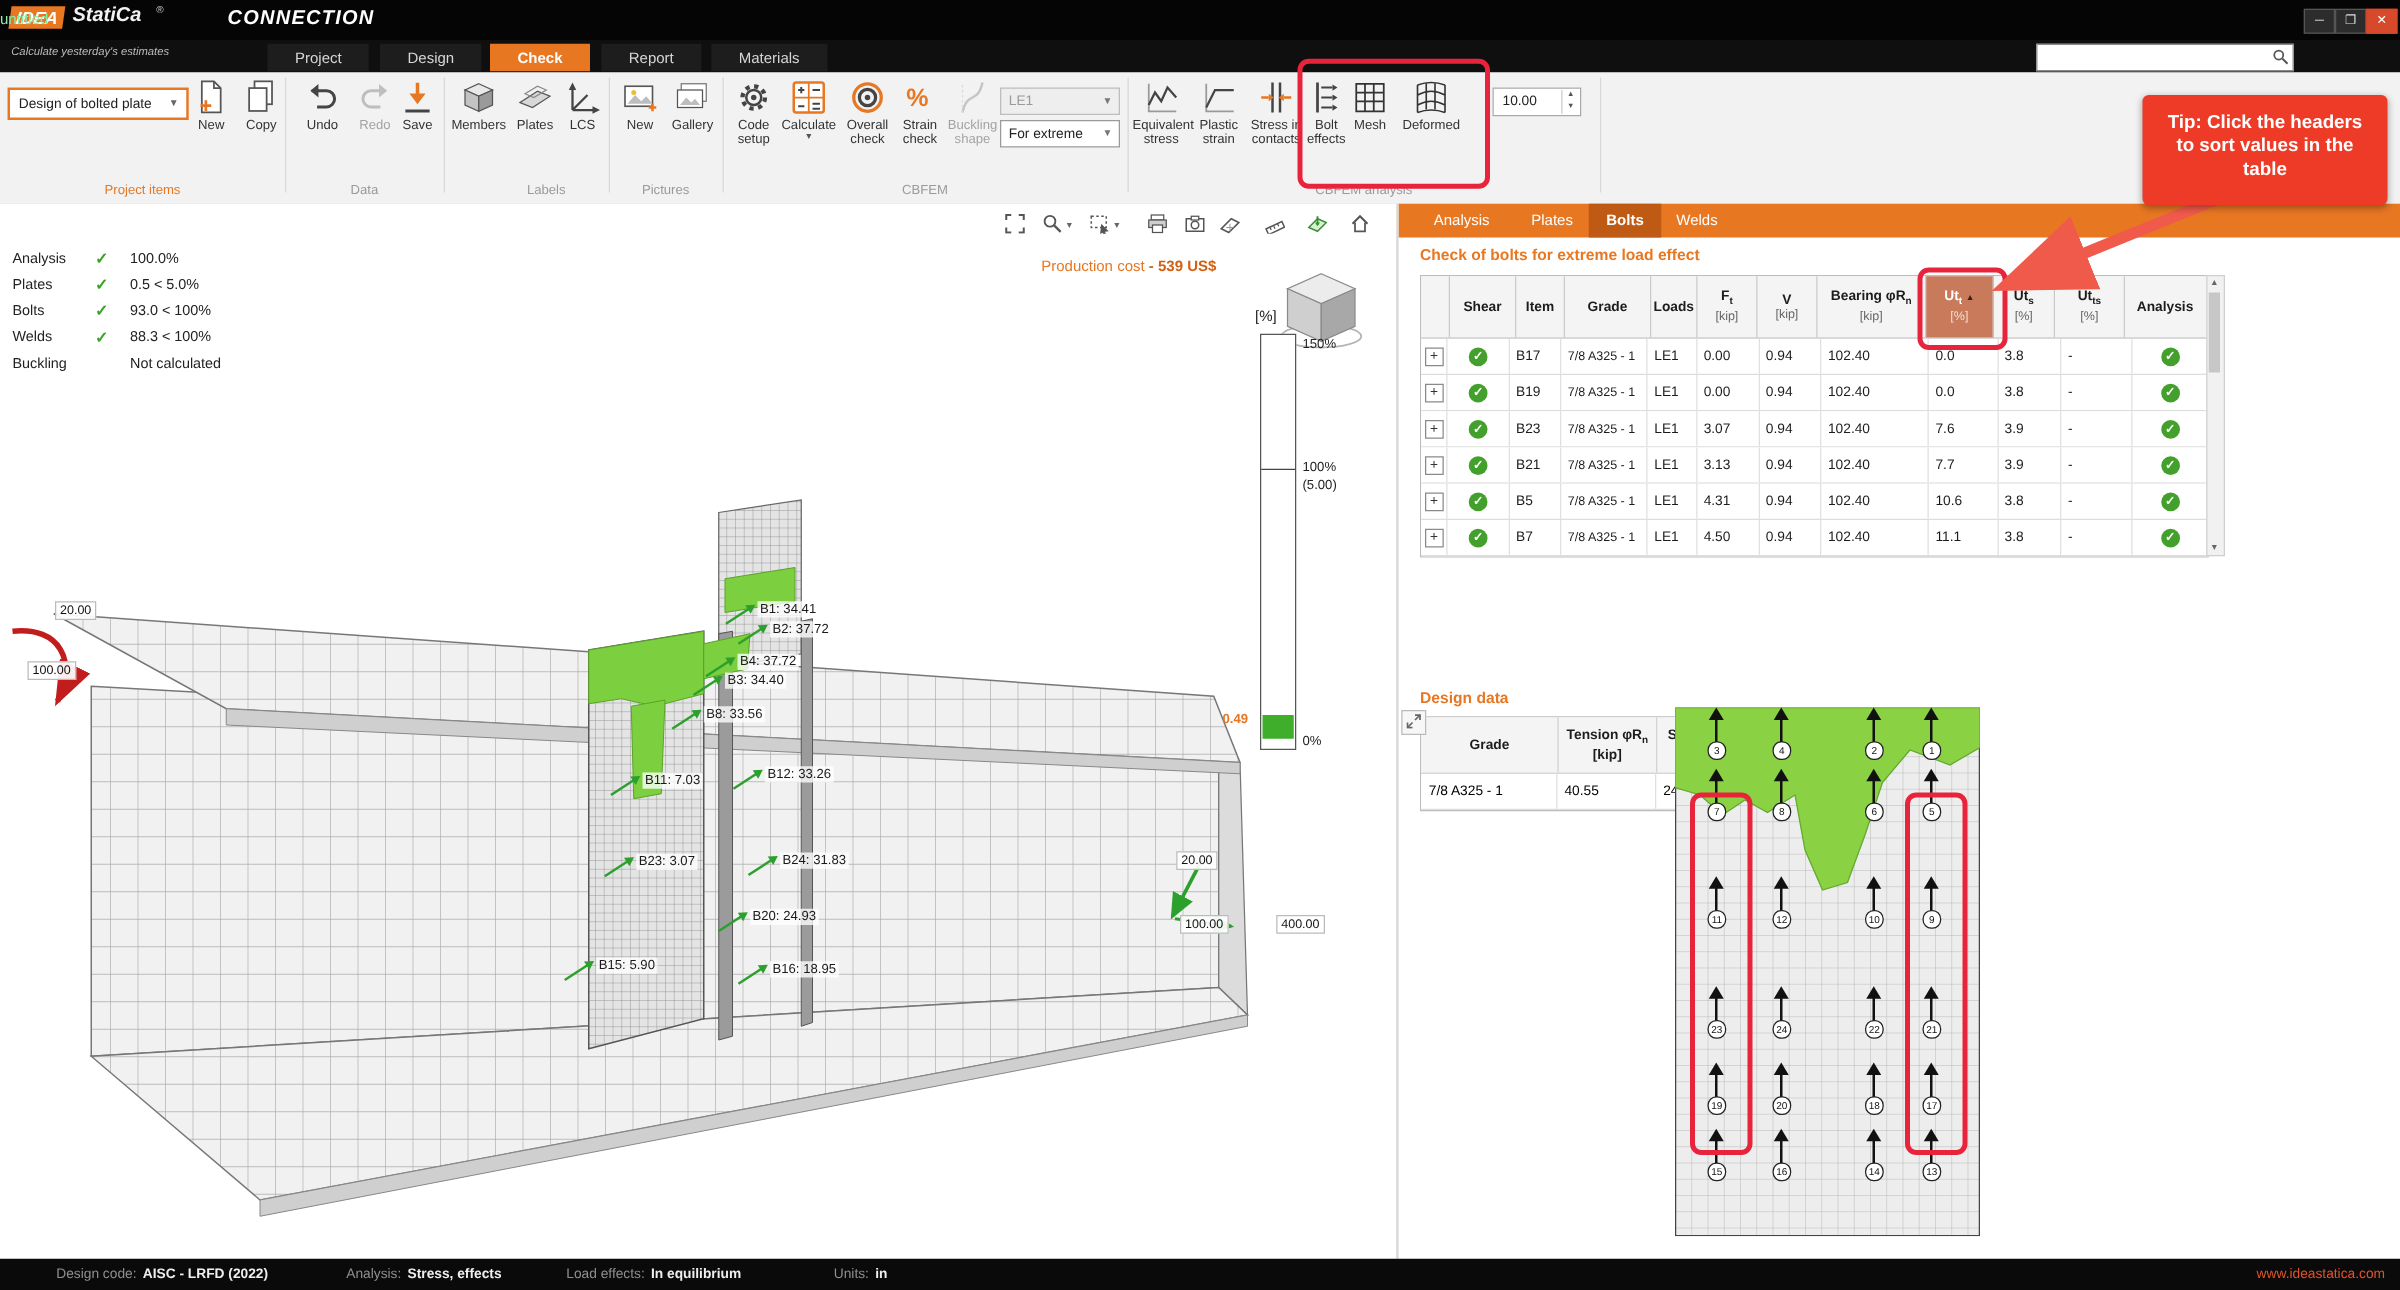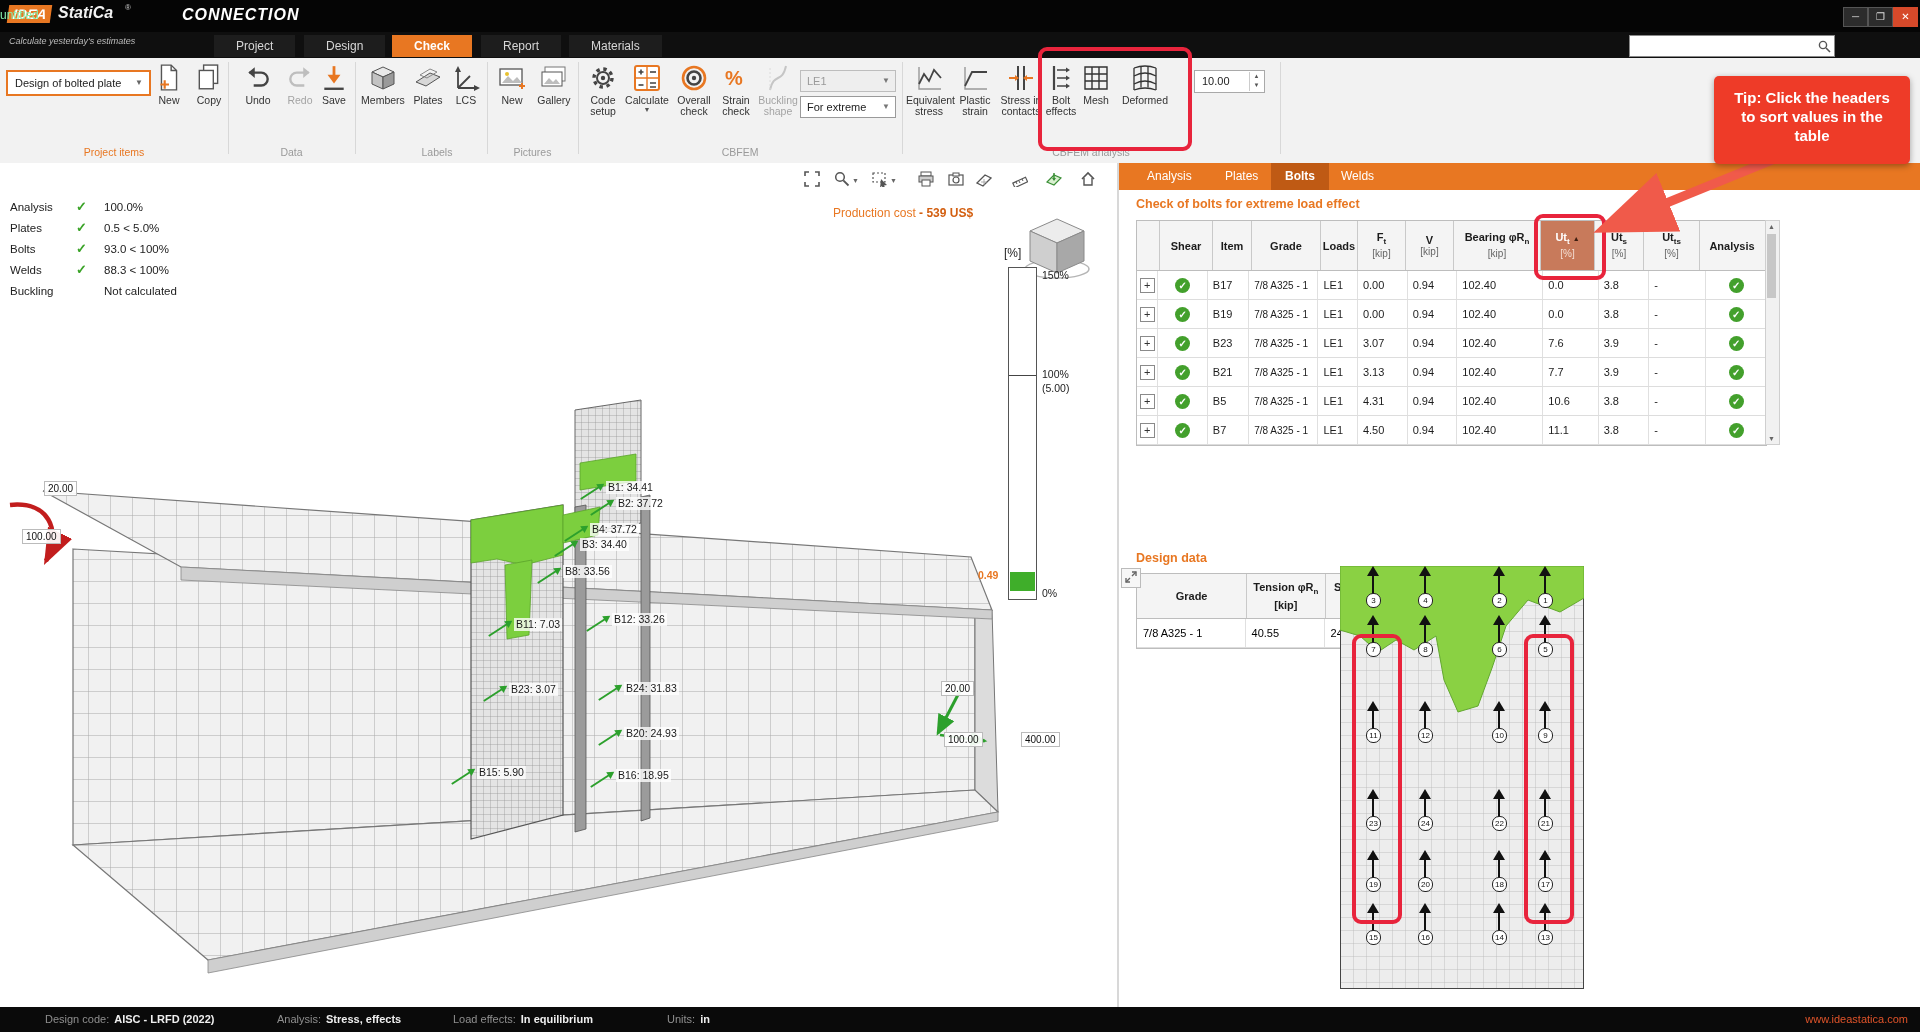--- a/index.html
+++ b/index.html
@@ -562,21 +562,21 @@
         <div class="blabel" style="left: 509px; top: 520px;">
           <span class="ga"></span>
           <span>B23: 3.07</span>
         </div>
 
         <div class="blabel" style="left: 624px; top: 519px;">
           <span class="ga"></span>
           <span>B24: 31.83</span>
         </div>
 
-        <div class="blabel" style="left: 624px; top: 564px;">
+        <div class="blabel" style="left: 600px; top: 564px;">
           <span class="ga"></span>
           <span>B20: 24.93</span>
         </div>
 
         <div class="blabel" style="left: 616px; top: 606px;">
           <span class="ga"></span>
           <span>B16: 18.95</span>
         </div>
 
         <div class="blabel" style="left: 477px; top: 603px;">

